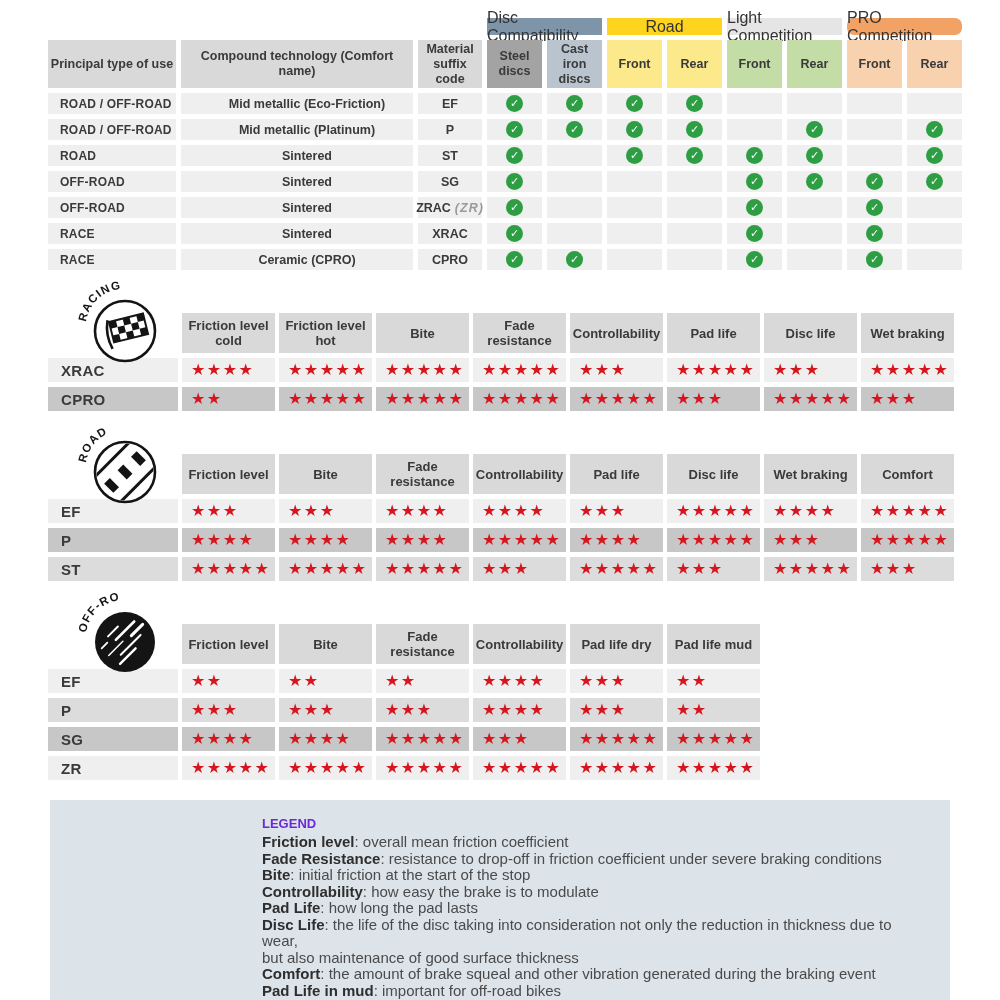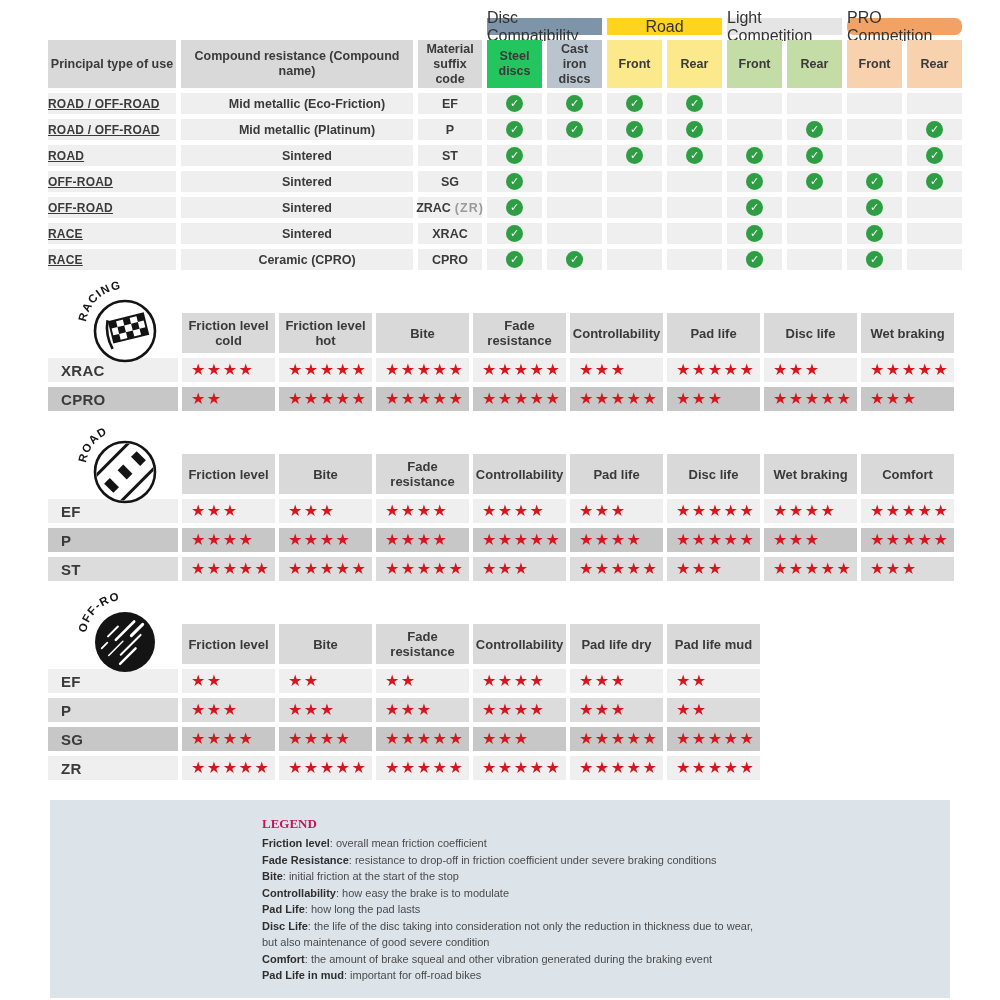--- a/index.html
+++ b/index.html
@@ -11,24 +11,24 @@
   .page{padding:18px 45px 0 48px;box-sizing:border-box;}
 
   
   #compat-grid{display:grid;grid-template-columns:128px 232px 64px repeat(8,55px);column-gap:5px;row-gap:5px;}
   .spacer{background:transparent;}
   .group-header{height:17px;display:flex;align-items:center;justify-content:center;
     font-weight:normal;font-size:16px;color:#333;}
   .col-header{background:#d9d9d9;min-height:37px;display:flex;align-items:center;justify-content:center;
     text-align:center;font-weight:bold;font-size:12.5px;line-height:1.18;padding:2px 1px;box-sizing:border-box;}
   .cell{background:#efefef;height:21px;display:flex;align-items:center;justify-content:center;font-size:12.5px;}
-  .cell.use{justify-content:flex-start;padding-left:0;font-weight:bold;font-size:12px;letter-spacing:.2px;text-decoration:underline;}
+  .cell.use{justify-content:flex-start;padding-left:12px;font-weight:bold;font-size:12px;letter-spacing:.2px;}
   .cell.compound{font-weight:bold;padding-left:20px;}
   .cell.code{font-weight:bold;}
-  .code-note{color:#9a9a9a;margin-left:4px;letter-spacing:1px;}
+  .code-note{color:#9a9a9a;margin-left:4px;letter-spacing:1px;font-style:italic;}
   .check{width:17px;height:17px;border-radius:50%;background:#2e9e44;color:#fff;
     font-size:11px;font-weight:bold;display:flex;align-items:center;justify-content:center;line-height:1;}
 
   
   .star-section{position:relative;margin-top:10px;padding-top:33px;}
   .section-icon{position:absolute;left:30px;top:0px;width:90px;height:90px;}
   .star-grid{display:grid;column-gap:4px;row-gap:5px;}
   .star-header{background:#d9d9d9;min-height:40px;display:flex;align-items:center;justify-content:center;
     text-align:center;font-weight:bold;font-size:13px;line-height:1.18;padding:2px 2px;box-sizing:border-box;}
   .hspacer{background:transparent;}
@@ -36,40 +36,40 @@
     font-weight:bold;font-size:15px;letter-spacing:.3px;box-sizing:border-box;}
   .starcell{height:24px;display:flex;align-items:center;padding-left:9px;box-sizing:border-box;}
   .stars{color:#d6161e;font-size:16px;letter-spacing:1.5px;line-height:1;font-family:"DejaVu Sans",sans-serif;}
   .light{background:#efefef;}
   .medium{background:#dcdcdc;}
   .dark{background:#c7c7c7;}
 
   
   #legend-box{margin:20px 0 0 2px;width:900px;background:#dce4ea;
     padding:16px 30px 14px 212px;box-sizing:border-box;}
-  #legend-title{color:#be185d;font-size:13px;font-weight:bold;margin:0 0 3px 0;font-family:Liberation Serif, serif;}
-  .legend-line{font-size:11px;line-height:16.5px;white-space:pre-line;color:#4a4a4a;}
+  #legend-title{color:#6d28d9;font-size:13px;font-weight:bold;margin:0 0 3px 0;}
+  .legend-line{font-size:15px;line-height:16.5px;white-space:pre-line;color:#4a4a4a;}
   .legend-line b{color:#2e2e2e;}
 </style>
 </head>
 <body>
 
 <div class="page">
 
   <section>
     <div id="compat-grid">
         <div class="spacer" style="grid-column: span 3;"></div>
         <div class="group-header" style="background: rgb(126, 148, 169); grid-column: span 2;">Disc Compatibility</div>
         <div class="group-header" style="background: rgb(255, 212, 30); grid-column: span 2;">Road</div>
         <div class="group-header" style="background: #e5e5e5; grid-column: span 2;">Light Competition</div>
         <div class="group-header" style="background: rgb(242, 162, 100); grid-column: span 2; border-radius: 7px;">PRO Competition</div>
         <div class="col-header">Principal type of use</div>
-        <div class="col-header">Compound resistance (Compound name)</div>
+        <div class="col-header">Compound technology (Comfort name)</div>
         <div class="col-header">Material suffix code</div>
-        <div class="col-header" style="background: #22c55e;">Steel discs</div>
+        <div class="col-header" style="background: #a3a3a3;">Steel discs</div>
         <div class="col-header" style="background: rgb(185, 196, 206);">Cast iron discs</div>
         <div class="col-header" style="background: rgb(251, 233, 140);">Front</div>
         <div class="col-header" style="background: rgb(251, 233, 140);">Rear</div>
         <div class="col-header" style="background: rgb(196, 220, 166);">Front</div>
         <div class="col-header" style="background: rgb(196, 220, 166);">Rear</div>
         <div class="col-header" style="background: rgb(248, 209, 174);">Front</div>
         <div class="col-header" style="background: rgb(248, 209, 174);">Rear</div>
         <div class="cell use">ROAD / OFF-ROAD</div>
         <div class="cell compound">Mid metallic (Eco-Friction)</div>
         <div class="cell code">EF</div>
@@ -511,19 +511,19 @@
 
   <section id="legend-box">
     <h3 id="legend-title">LEGEND</h3>
     <div id="legend-entries">
         <div class="legend-line"><b>Friction level</b><span>: overall mean friction coefficient</span></div>
         <div class="legend-line"><b>Fade Resistance</b><span>: resistance to drop-off in friction coefficient under severe braking conditions</span></div>
         <div class="legend-line"><b>Bite</b><span>: initial friction at the start of the stop</span></div>
         <div class="legend-line"><b>Controllability</b><span>: how easy the brake is to modulate</span></div>
         <div class="legend-line"><b>Pad Life</b><span>: how long the pad lasts</span></div>
         <div class="legend-line"><b>Disc Life</b><span>: the life of the disc taking into consideration not only the reduction in thickness due to wear,
-but also maintenance of good severe condition</span></div>
+but also maintenance of good surface thickness</span></div>
         <div class="legend-line"><b>Comfort</b><span>: the amount of brake squeal and other vibration generated during the braking event</span></div>
         <div class="legend-line"><b>Pad Life in mud</b><span>: important for off-road bikes</span></div>
       </div>
   </section>
 
 </div>
 
 </body></html>

